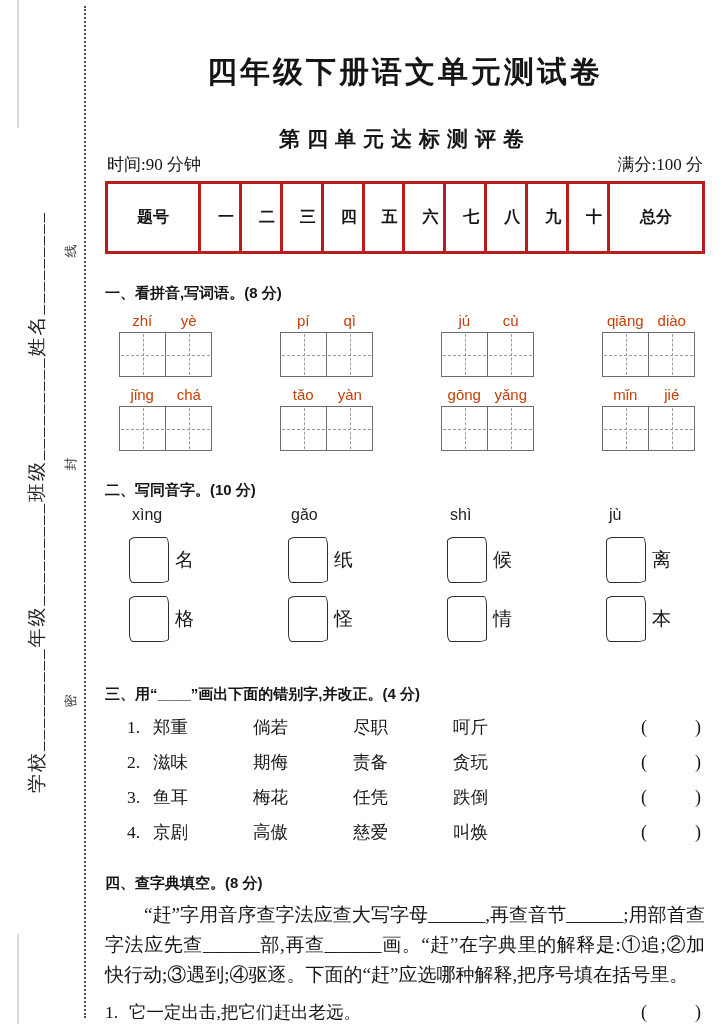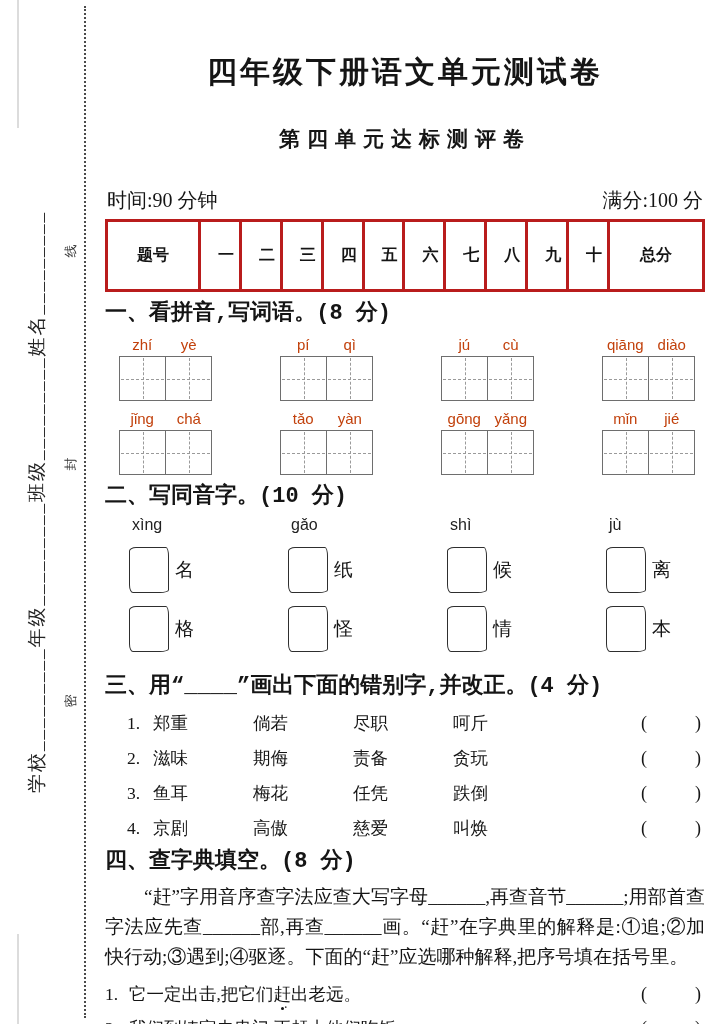--- a/index.html
+++ b/index.html
@@ -20,31 +20,31 @@
   }
   .seal-char{position:absolute;left:64px;font-size:13px;color:#333;transform:rotate(-90deg);}
   .seal-char-0{top:242px;}
   .seal-char-1{top:455px;}
   .seal-char-2{top:692px;}
 
   .content{position:absolute;left:105px;top:0;width:600px;}
   .title{margin:52px 0 0;text-align:center;font-size:30px;font-weight:900;letter-spacing:3px;}
   .subtitle{margin:32px 0 0;text-align:center;font-size:21px;font-weight:900;letter-spacing:7px;
     font-family:"Liberation Sans","DejaVu Sans",sans-serif;}
-  .meta-row{display:flex;justify-content:space-between;margin-top:34px;font-size:20px;padding:0 2px;}
+  .meta-row{display:flex;justify-content:space-between;font-size:17px;padding:0 2px;}
 
   .score-table{width:100%;border-collapse:collapse;margin-top:5px;table-layout:fixed;
     font-family:"Liberation Sans","DejaVu Sans",sans-serif;border:2px solid #222;}
   .score-table th,.score-table td{border:3px solid #b91c1c;height:33px;text-align:center;
     font-size:16px;font-weight:bold;padding:17px;}
   .score-table .col-first{width:56px;}
   .score-table .col-last{width:58px;}
 
-  .sec-heading{font-family:Liberation Mono, monospace;font-weight:bold;
-    font-size:22px;margin-top:5px;}
+  .sec-heading{font-family:Liberation Sans, sans-serif;font-weight:bold;
+    font-size:15px;margin-top:30px;}
 
   .py-row{display:flex;justify-content:space-between;padding:0 10px 0 14px;margin-top:9px;}
   .py-labels{display:flex;font-family:"Liberation Sans","DejaVu Sans",sans-serif;
     font-size:15px;margin-bottom:3px;color:#c2410c;}
   .py-labels span{flex:1;text-align:center;white-space:nowrap;}
   .tzg{display:flex;border:1.5px solid #6e6e6e;width:max-content;background:#fff;}
   .tzg-cell{width:45px;height:43px;position:relative;border-right:1.5px solid #6e6e6e;}
   .tzg-cell:last-child{border-right:none;}
   .tzg-cell::before{content:"";position:absolute;left:50%;top:1px;bottom:1px;width:0;border-left:1px dashed #9a9a9a;}
   .tzg-cell::after{content:"";position:absolute;top:50%;left:1px;right:1px;height:0;border-top:1px dashed #9a9a9a;}

